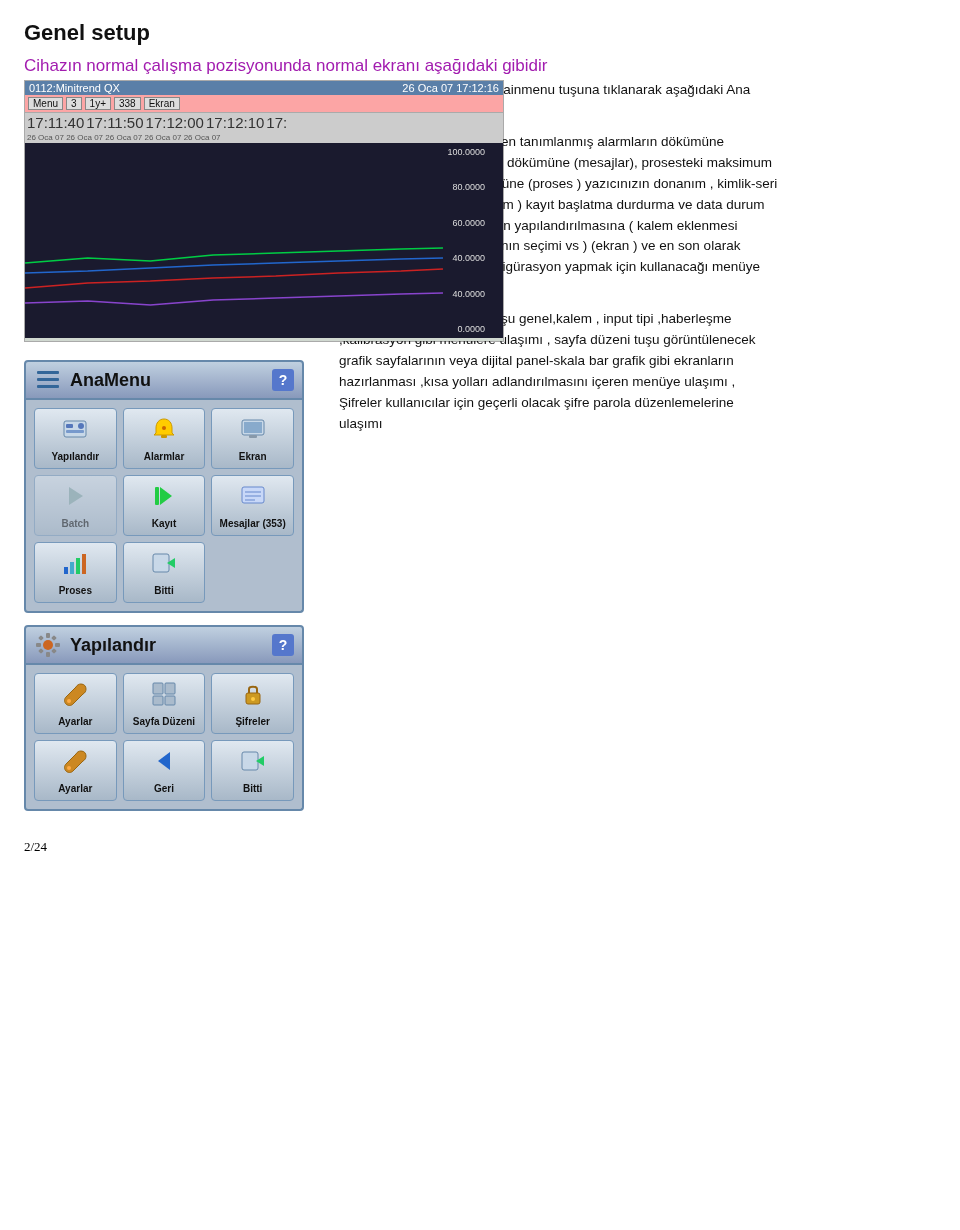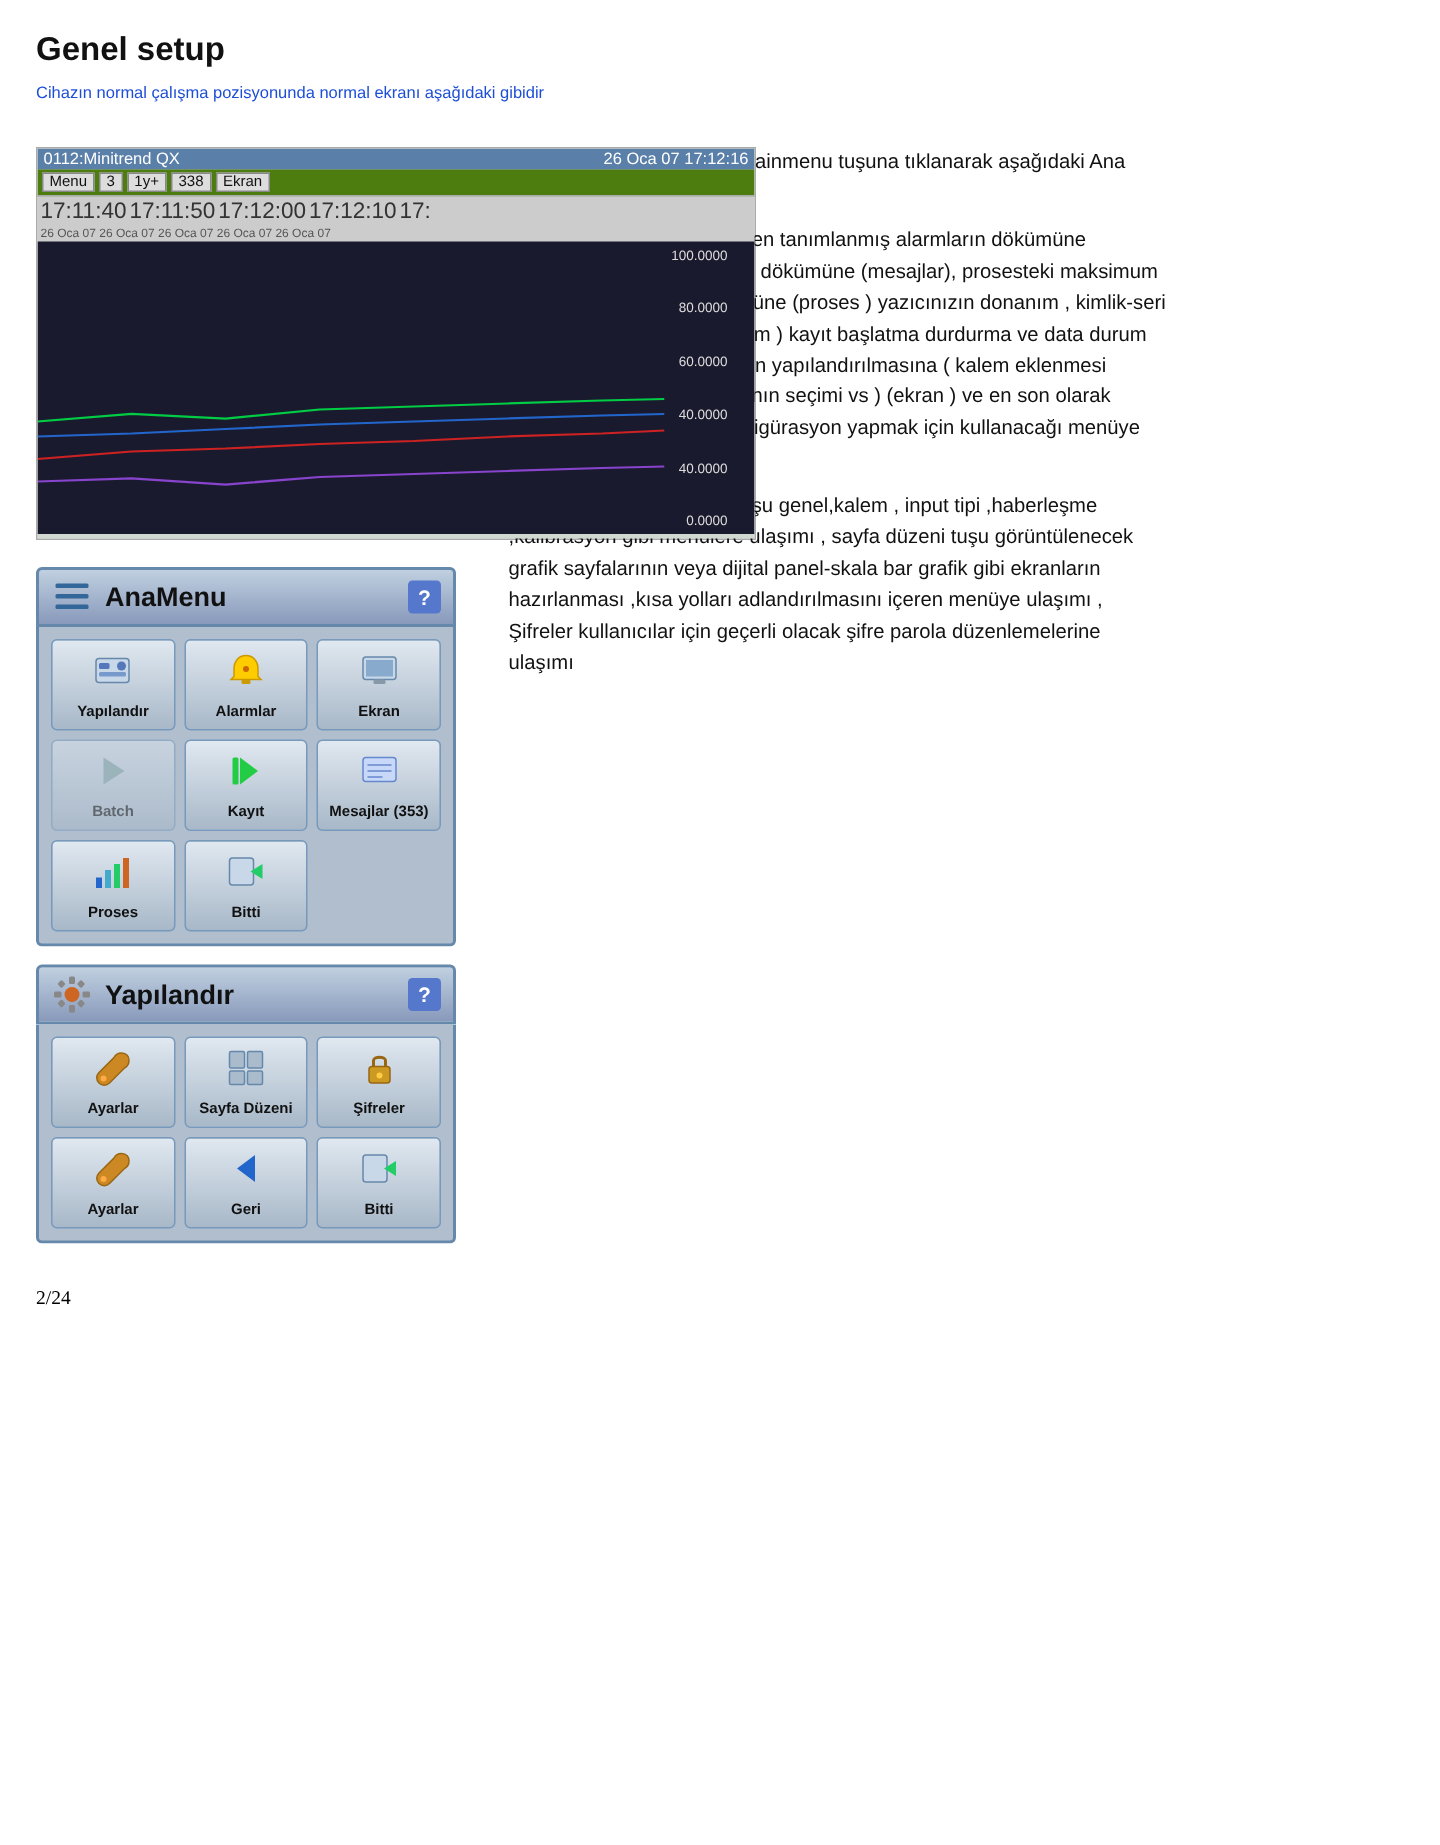--- a/index.html
+++ b/index.html
@@ -13,23 +13,23 @@
     }
 
     h1.page-title {
       font-size: 22px;
       font-weight: bold;
       margin-bottom: 10px;
       color: #111;
     }
 
     .subtitle {
-      font-size: 11px;
-      margin-bottom: 30px;
-      color: #1d4ed8;
+      font-size: 17px;
+      margin-bottom: 4px;
+      color: #a21caf;
     }
 
     
     .chart-panel {
       display: flex;
       border: 1px solid #aaa;
       background: #e8e8e8;
       margin-bottom: 18px;
       width: 480px;
     }
@@ -45,21 +45,21 @@
     .chart-title-bar {
       background: #5a7fa8;
       color: #fff;
       font-size: 11px;
       padding: 1px 4px;
       display: flex;
       justify-content: space-between;
     }
 
     .chart-toolbar {
-      background: #4d7c0f;
+      background: #fca5a5;
       display: flex;
       gap: 3px;
       padding: 2px 3px;
       align-items: center;
       font-size: 11px;
       border-bottom: 1px solid #aaa;
     }
 
     .chart-toolbar span {
       background: #ddd;

